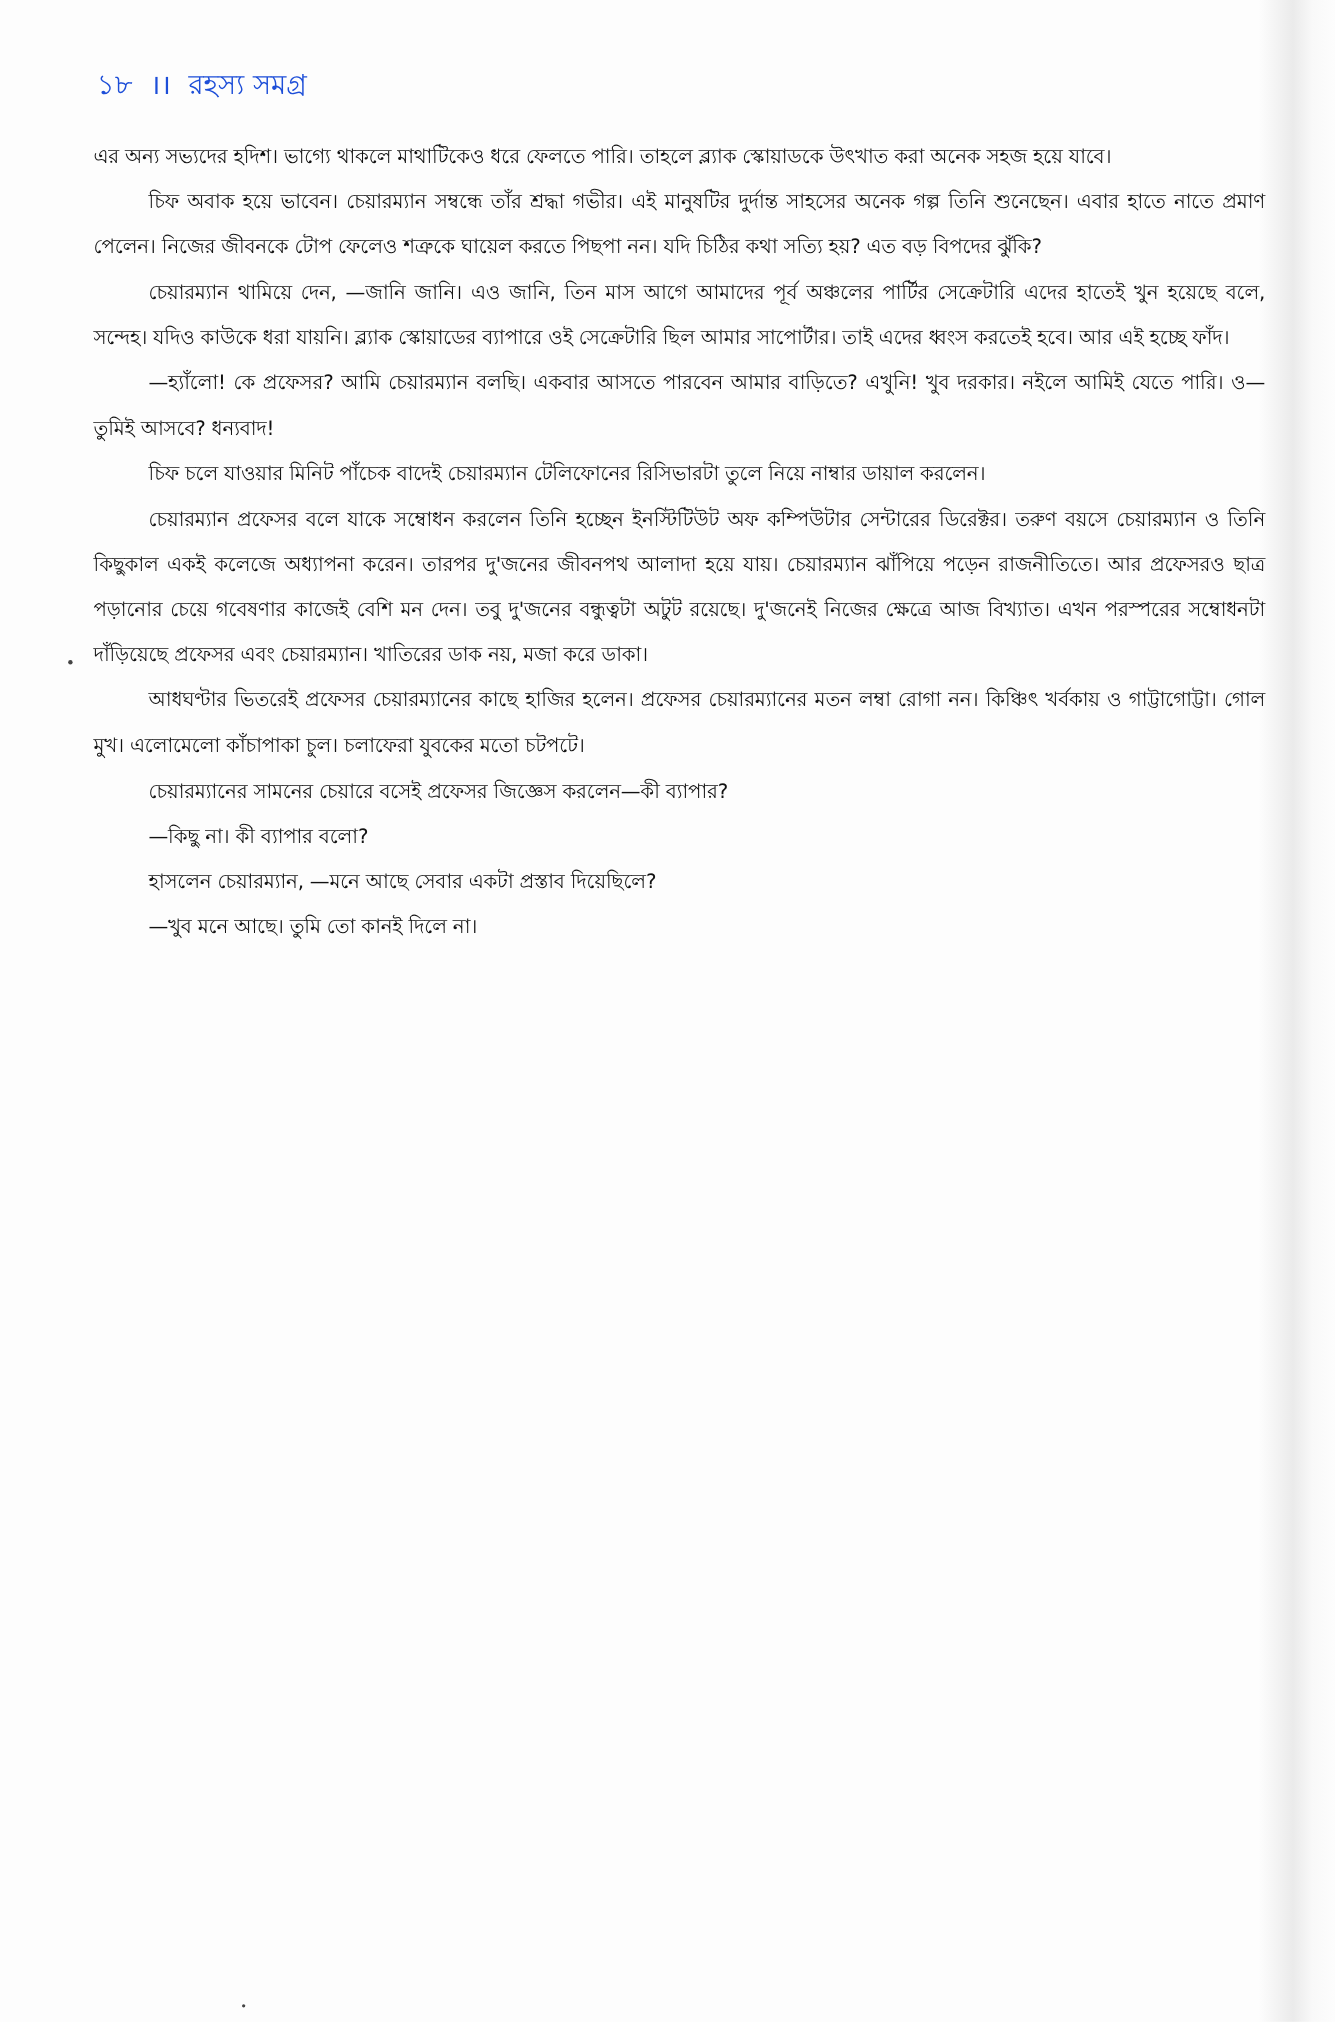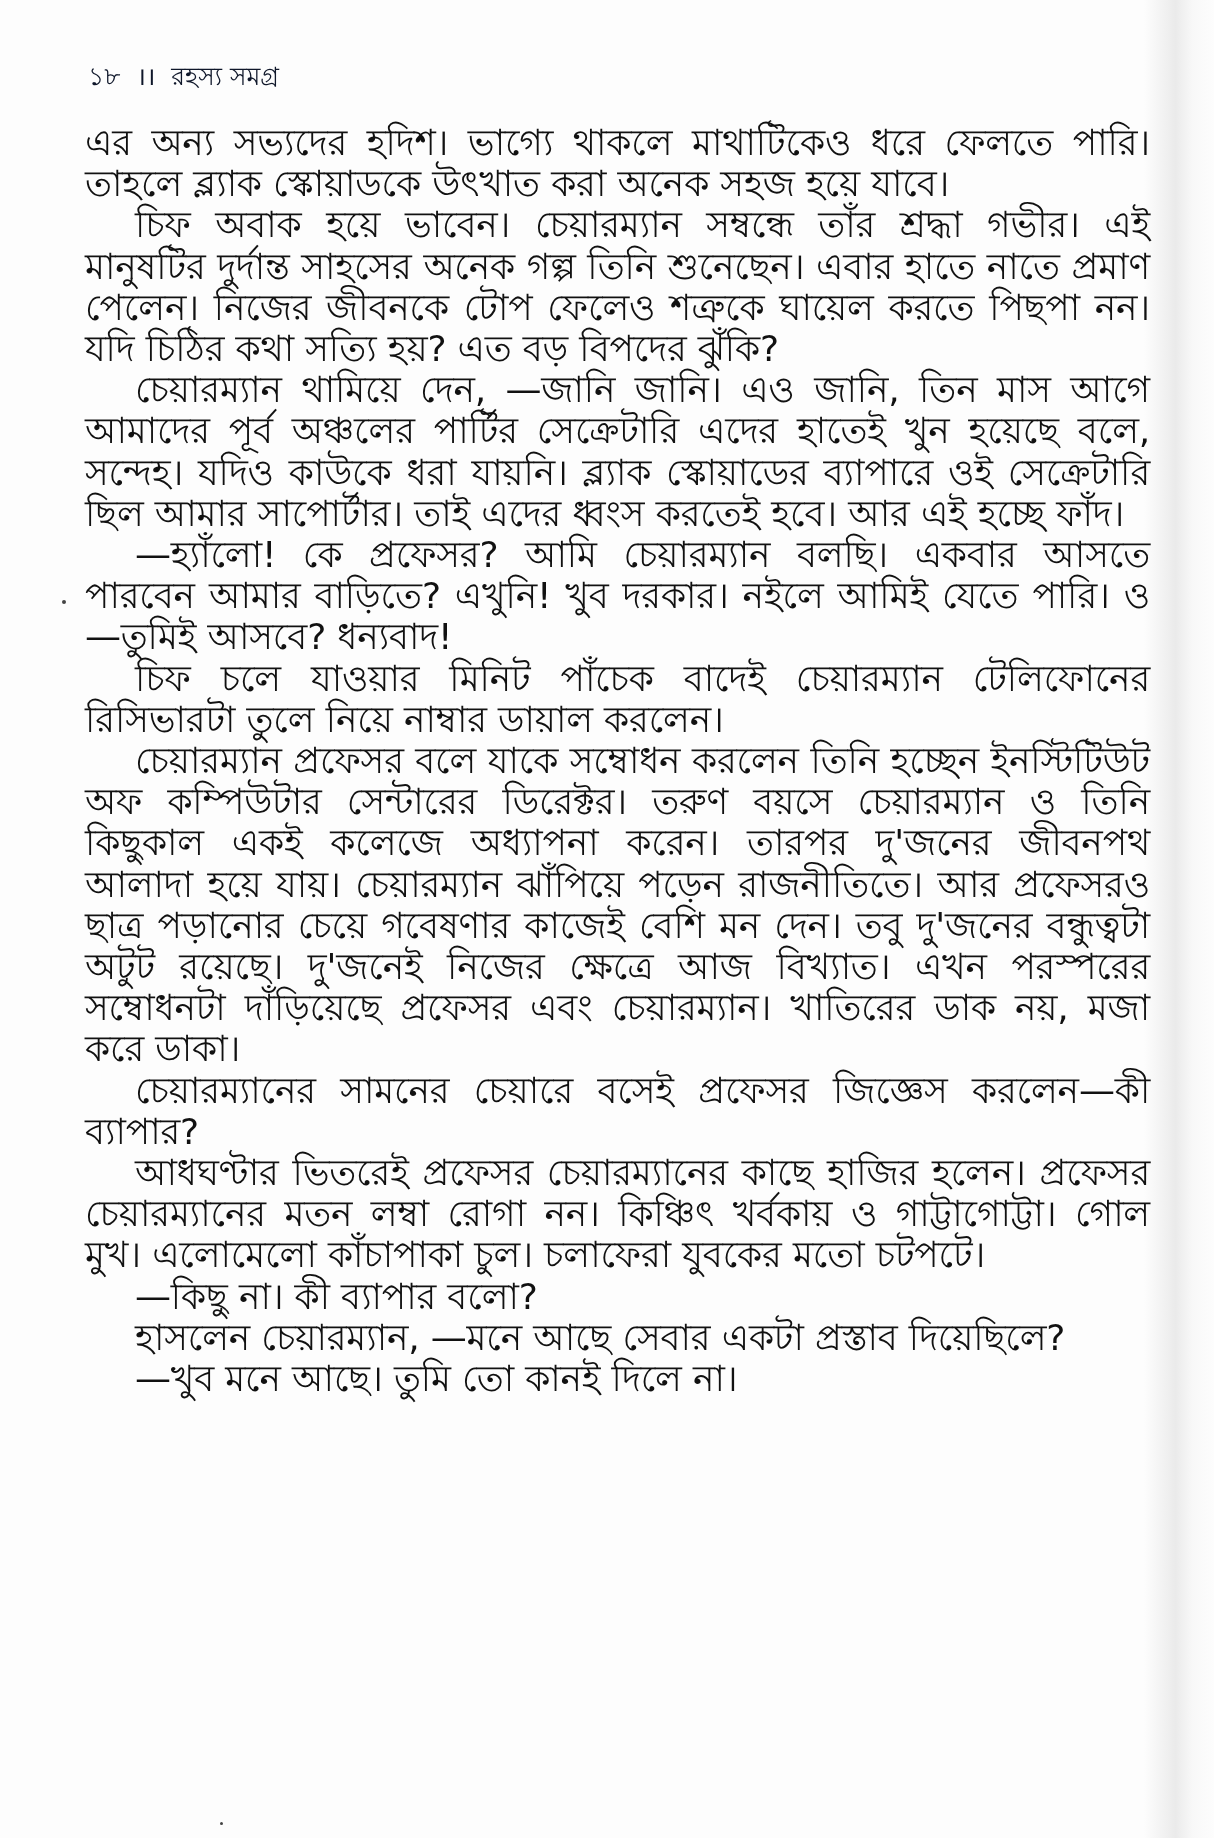--- a/index.html
+++ b/index.html
@@ -29,32 +29,32 @@
       width: 70px;
       height: 1838px;
       background: linear-gradient(to right, rgba(255,255,255,0) 0%, rgba(200,200,200,0.35) 45%, rgba(230,230,230,0.2) 70%, rgba(255,255,255,0) 100%);
     }
     .running-head {
       position: absolute;
       left: 88px;
       top: 60px;
       font-size: 25px;
       line-height: 34px;
-      color: #0f172a;
+      color: #1d4ed8;
       white-space: nowrap;
     }
     .running-head .sep {
       margin: 0 8px;
     }
     .body-text {
       position: absolute;
       left: 85px;
       top: 122px;
       width: 1065px;
-      font-size: 36px;
+      font-size: 18px;
       line-height: 41.2px;
       text-align: justify;
       font-weight: 500;
       letter-spacing: -0.2px;
     }
     .para {
       margin: 0;
       text-indent: 50px;
     }
     .para.no-indent {
@@ -79,22 +79,22 @@
     <span>রহস্য সমগ্র</span>
   </div>
 
   <div class="body-text">
     <p class="para no-indent">এর অন্য সভ্যদের হদিশ। ভাগ্যে থাকলে মাথাটিকেও ধরে ফেলতে পারি। তাহলে ব্ল্যাক স্কোয়াডকে উৎখাত করা অনেক সহজ হয়ে যাবে।</p>
     <p class="para">চিফ অবাক হয়ে ভাবেন। চেয়ারম্যান সম্বন্ধে তাঁর শ্রদ্ধা গভীর। এই মানুষটির দুর্দান্ত সাহসের অনেক গল্প তিনি শুনেছেন। এবার হাতে নাতে প্রমাণ পেলেন। নিজের জীবনকে টোপ ফেলেও শত্রুকে ঘায়েল করতে পিছপা নন। যদি চিঠির কথা সত্যি হয়? এত বড় বিপদের ঝুঁকি?</p>
     <p class="para">চেয়ারম্যান থামিয়ে দেন, —জানি জানি। এও জানি, তিন মাস আগে আমাদের পূর্ব অঞ্চলের পার্টির সেক্রেটারি এদের হাতেই খুন হয়েছে বলে, সন্দেহ। যদিও কাউকে ধরা যায়নি। ব্ল্যাক স্কোয়াডের ব্যাপারে ওই সেক্রেটারি ছিল আমার সাপোর্টার। তাই এদের ধ্বংস করতেই হবে। আর এই হচ্ছে ফাঁদ।</p>
     <p class="para">—হ্যাঁলো! কে প্রফেসর? আমি চেয়ারম্যান বলছি। একবার আসতে পারবেন আমার বাড়িতে? এখুনি! খুব দরকার। নইলে আমিই যেতে পারি। ও—তুমিই আসবে? ধন্যবাদ!</p>
     <p class="para">চিফ চলে যাওয়ার মিনিট পাঁচেক বাদেই চেয়ারম্যান টেলিফোনের রিসিভারটা তুলে নিয়ে নাম্বার ডায়াল করলেন।</p>
     <p class="para">চেয়ারম্যান প্রফেসর বলে যাকে সম্বোধন করলেন তিনি হচ্ছেন ইনস্টিটিউট অফ কম্পিউটার সেন্টারের ডিরেক্টর। তরুণ বয়সে চেয়ারম্যান ও তিনি কিছুকাল একই কলেজে অধ্যাপনা করেন। তারপর দু'জনের জীবনপথ আলাদা হয়ে যায়। চেয়ারম্যান ঝাঁপিয়ে পড়েন রাজনীতিতে। আর প্রফেসরও ছাত্র পড়ানোর চেয়ে গবেষণার কাজেই বেশি মন দেন। তবু দু'জনের বন্ধুত্বটা অটুট রয়েছে। দু'জনেই নিজের ক্ষেত্রে আজ বিখ্যাত। এখন পরস্পরের সম্বোধনটা দাঁড়িয়েছে প্রফেসর এবং চেয়ারম্যান। খাতিরের ডাক নয়, মজা করে ডাকা।</p>
+    <p class="para">আধঘণ্টার ভিতরেই প্রফেসর চেয়ারম্যানের কাছে হাজির হলেন। প্রফেসর চেয়ারম্যানের মতন লম্বা রোগা নন। কিঞ্চিৎ খর্বকায় ও গাট্টাগোট্টা। গোল মুখ। এলোমেলো কাঁচাপাকা চুল। চলাফেরা যুবকের মতো চটপটে।</p>
     <p class="para">চেয়ারম্যানের সামনের চেয়ারে বসেই প্রফেসর জিজ্ঞেস করলেন—কী ব্যাপার?</p>
-    <p class="para">আধঘণ্টার ভিতরেই প্রফেসর চেয়ারম্যানের কাছে হাজির হলেন। প্রফেসর চেয়ারম্যানের মতন লম্বা রোগা নন। কিঞ্চিৎ খর্বকায় ও গাট্টাগোট্টা। গোল মুখ। এলোমেলো কাঁচাপাকা চুল। চলাফেরা যুবকের মতো চটপটে।</p>
     <p class="para">—কিছু না। কী ব্যাপার বলো?</p>
     <p class="para">হাসলেন চেয়ারম্যান, —মনে আছে সেবার একটা প্রস্তাব দিয়েছিলে?</p>
     <p class="para">—খুব মনে আছে। তুমি তো কানই দিলে না।</p>
   </div>
 
   <div class="speck" style="left:62px; top:600px;"></div>
   <div class="speck" style="left:220px; top:1822px; width:3px; height:3px;"></div>
 </div>
 
 </body></html>

